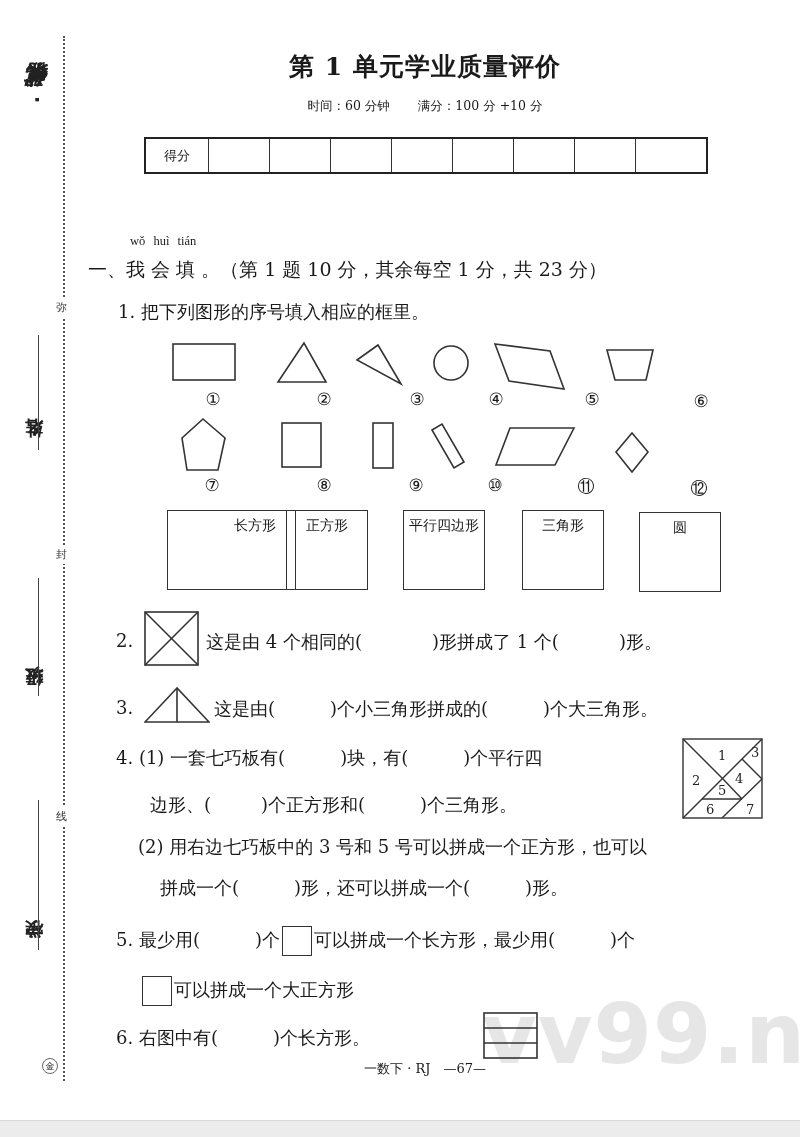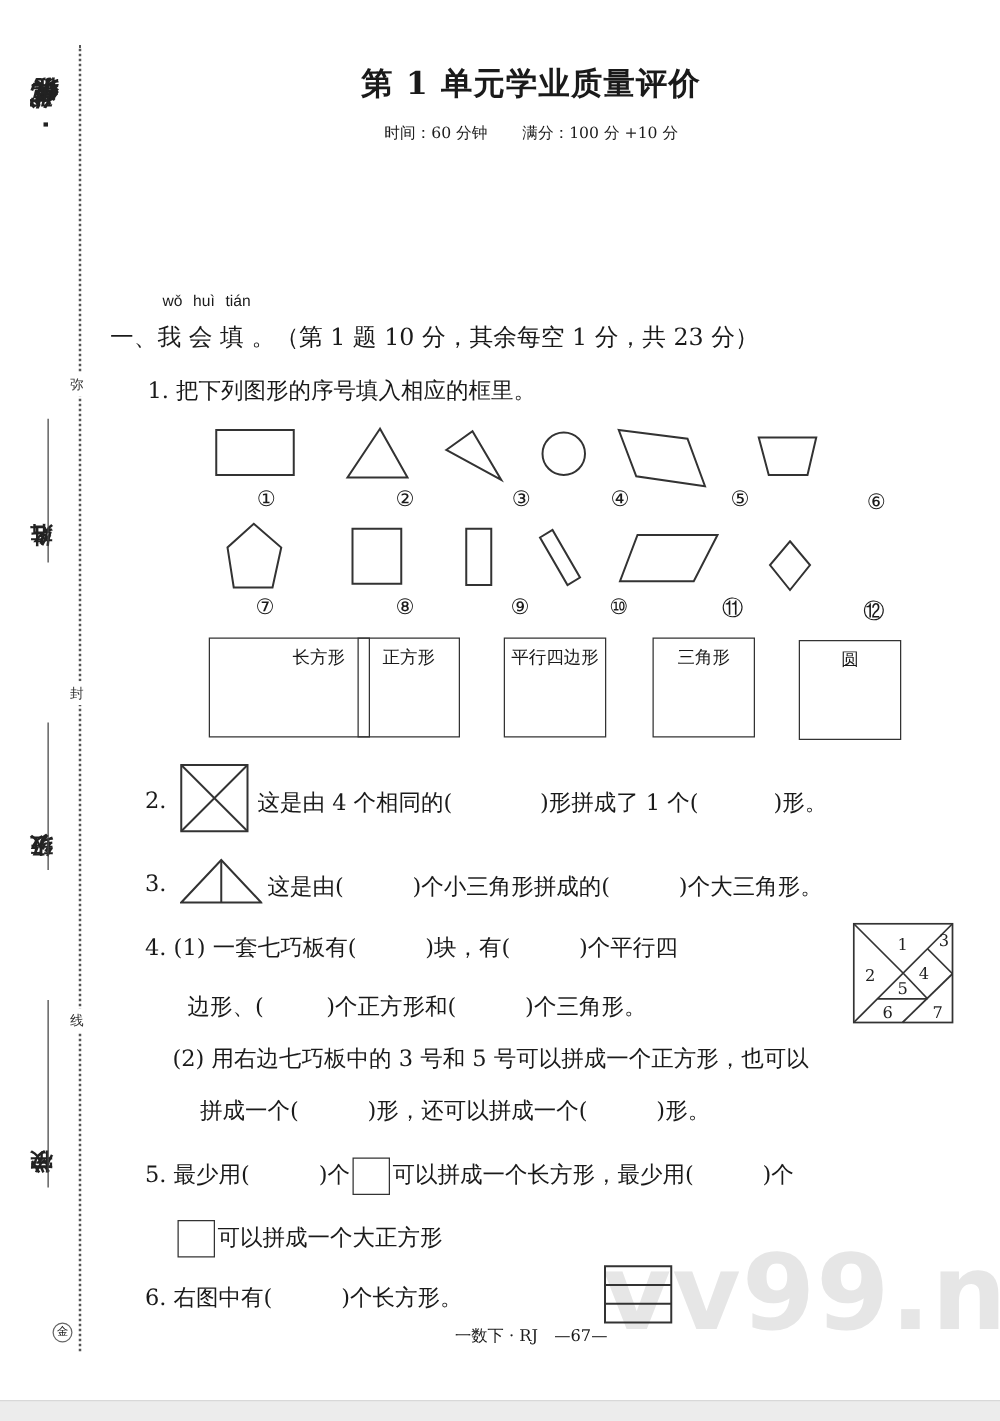--- a/index.html
+++ b/index.html
@@ -22,21 +22,21 @@
   .gold { left: 42px; top: 1058px; width: 14px; height: 14px; border: 1px solid #666; border-radius: 50%; font-size: 9px; text-align: center; line-height: 14px; font-family: "DejaVu Sans", sans-serif; }
 
   .title { left: 0; width: 850px; top: 50px; text-align: center; font-size: 25px; font-weight: bold; letter-spacing: 1px; }
   .meta { left: 0; width: 850px; top: 98px; text-align: center; font-size: 12.5px; }
   .meta span { margin: 0 12px; }
 
   table.score { position: absolute; left: 144px; top: 137px; width: 564px; border-collapse: collapse; border: 2px solid #222; font-family: "DejaVu Sans", sans-serif; font-size: 13px; }
   table.score td { border: 1px solid #333; height: 31px; text-align: center; }
   table.score td:first-child { width: 60px; }
 
-  .pinyin { left: 130px; top: 234px; font-size: 12.5px; font-family: Liberation Sans, sans-serif; word-spacing: 5px; }
+  .pinyin { left: 130px; top: 234px; font-size: 12.5px; font-family: Liberation Serif, serif; word-spacing: 5px; }
   .sec-head { left: 88px; top: 257px; font-size: 19px; }
   .line { font-size: 18px; white-space: nowrap; }
   .q1 { left: 118px; top: 300px; }
 
   .shape-label { font-size: 17px; width: 40px; text-align: center; }
   .cat-box { position: absolute; top: 510px; width: 80px; height: 78px; border: 1.5px solid #333; }
   .cat-box .lbl { text-align: center; font-size: 14px; margin-top: 6px; font-family: "DejaVu Sans", sans-serif; white-space: nowrap; }
 
   .blank { display: inline-block; }
   .wm { left: 482px; top: 985px; font-size: 84px; font-weight: bold; color: #e6e6e6; font-family: "DejaVu Sans", sans-serif; letter-spacing: 1px; }
@@ -63,20 +63,31 @@
 <div class="abs gold">金</div>
 
 <div class="abs title">第 1 单元学业质量评价</div>
 <div class="abs meta">
   <span>时间：60 分钟</span>
   <span>满分：100 分 +10 分</span>
 </div>
 
 <table class="score">
   <tbody>
+  <tr>
+    <td>得分</td>
+    <td></td>
+    <td></td>
+    <td></td>
+    <td></td>
+    <td></td>
+    <td></td>
+    <td></td>
+    <td></td>
+  </tr>
 </tbody>
   </table>
 
 <div class="abs pinyin">wǒ huì tián</div>
 <div class="abs sec-head">一、我 会 填 。（第 1 题 10 分，其余每空 1 分，共 23 分）</div>
 <div class="abs line q1">1. 把下列图形的序号填入相应的框里。</div>
 
 <svg class="abs" style="left:150px;top:330px;" width="600" height="180" fill="none" stroke="#333" stroke-width="1.6">
   <rect x="23" y="14" width="62" height="36"></rect>
   <polygon points="154,13 128,52 176,52"></polygon>

